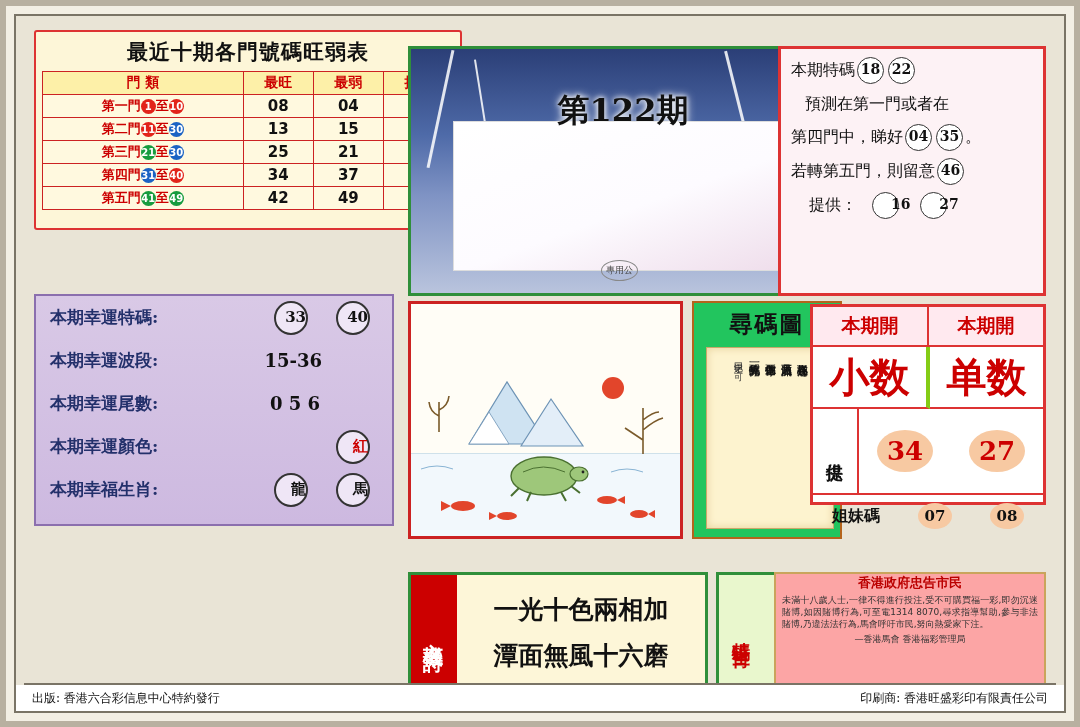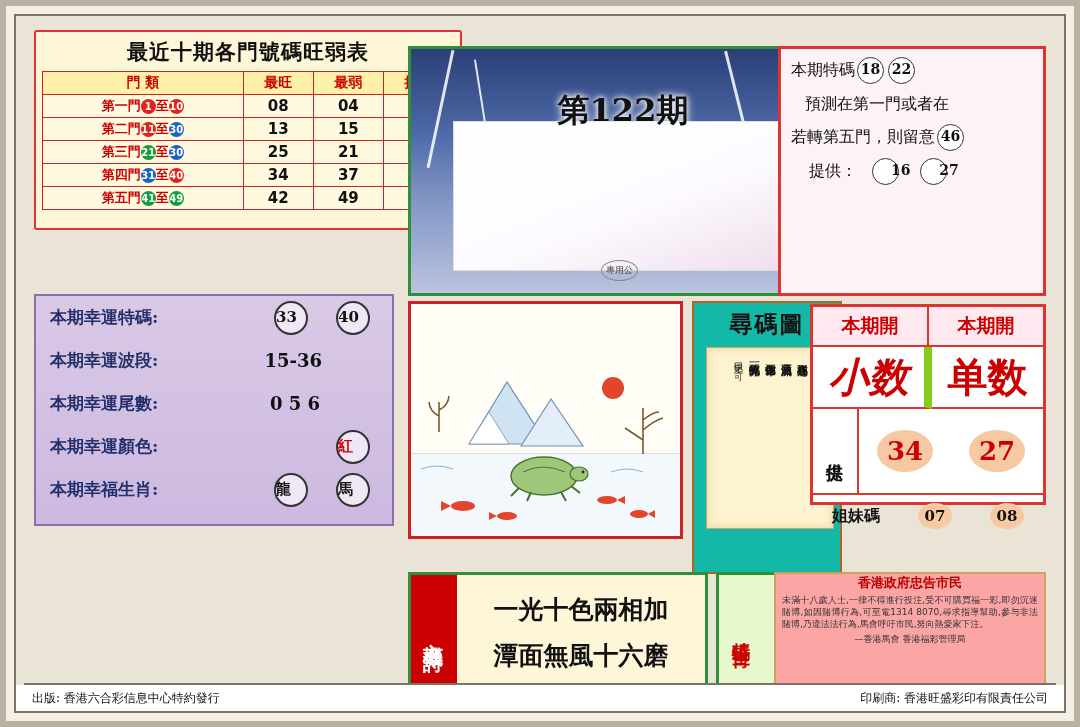--- a/index.html
+++ b/index.html
@@ -115,34 +115,34 @@
     color:#23306b;white-space:nowrap;
   }
   .lucky-label.b{color:#23306b;}
   .lucky-val{
     margin-left:auto;margin-right:22px;display:flex;align-items:center;gap:28px;
     font-family:"DejaVu Serif", serif;font-weight:bold;font-size:18px;color:#111;
   }
   .circ{
     display:inline-block;width:30px;height:30px;line-height:28px;
     border:2px solid #333;border-radius:50%;background:#efe6f6;
-    text-align:left;font-size:15px;font-weight:bold;color:#111;
+    text-align:right;font-size:15px;font-weight:bold;color:#111;
   }
   .circ.red{color:#c00;}
 
   
   .pic{
     left:392px;top:285px;width:275px;height:238px;
     background:#fdfbf5;border:3px solid #c22;
   }
 
   
   .scroll-box{
-    left:676px;top:285px;width:150px;height:273px;
-    background:#14b8a6;border:2px solid #b4641c;
+    left:676px;top:285px;width:150px;height:238px;
+    background:#22c55e;border:2px solid #b4641c;
   }
   .scroll-title{
     text-align:center;font-family:"DejaVu Serif", serif;font-weight:bold;
     font-size:23px;color:#111;margin-top:6px;letter-spacing:2px;
   }
   .scroll-paper{
     position:absolute;left:12px;top:44px;width:126px;height:180px;
     background:#fdf3cf;border:1px solid #c9a96a;
     box-shadow:inset 0 0 8px #e7d09a;
   }
@@ -165,21 +165,21 @@
     font-family:"DejaVu Serif", serif;font-weight:bold;font-size:19px;color:#c00;
     background:#ffe9ef;border-bottom:2px solid #d33;
   }
   .tb-head div:first-child{border-right:2px solid #d33;}
   .tb-big{display:flex;height:62px;}
   .tb-big div{
     flex:1;display:flex;align-items:center;justify-content:center;
     font-family:"DejaVu Serif", serif;font-weight:bold;font-size:40px;color:#c00;
     border-bottom:2px solid #d33;
   }
-  .tb-big div:first-child{border-right:8px solid #84cc16;font-style:italic;}
+  .tb-big div:first-child{border-right:4px solid #84cc16;}
   .tb-mid{display:flex;height:84px;border-bottom:2px solid #d33;}
   .tb-mid .lab{
     width:44px;display:flex;align-items:center;justify-content:center;
     font-family:"DejaVu Serif", serif;font-weight:bold;font-size:17px;color:#111;
     border-right:2px solid #d33;line-height:20px;
   }
   .tb-mid .vals{flex:1;display:flex;align-items:center;justify-content:space-around;}
   .ball-big{
     width:56px;height:42px;border-radius:50%;
     display:flex;align-items:center;justify-content:center;
@@ -326,20 +326,23 @@
       <div class="banner-white"></div>
       <div class="banner-title">第122期</div>
       <div class="banner-stamp">專用公</div>
     </div>
 
     <div class="abs sp-box">
       <div class="sp-line">
         <span>本期特碼</span><span class="ball-m">18</span><span class="ball-m">22</span>
       </div>
       <div class="sp-line ind">預測在第一門或者在</div>
+      <div class="sp-line">
+        <span>第四門中，睇好</span><span class="ball-m">04</span><span class="ball-m">35</span><span>。</span>
+      </div>
       <div class="sp-line">
         <span>若轉第五門，則留意</span><span class="ball-m">46</span>
       </div>
       <div class="sp-line" style="text-indent:18px;">
         <span>提供：</span>
         <span class="ball-m" style="margin-left:10px;">16</span>
         <span class="ball-m" style="margin-left:14px;">27</span>
       </div>
     </div>
 

